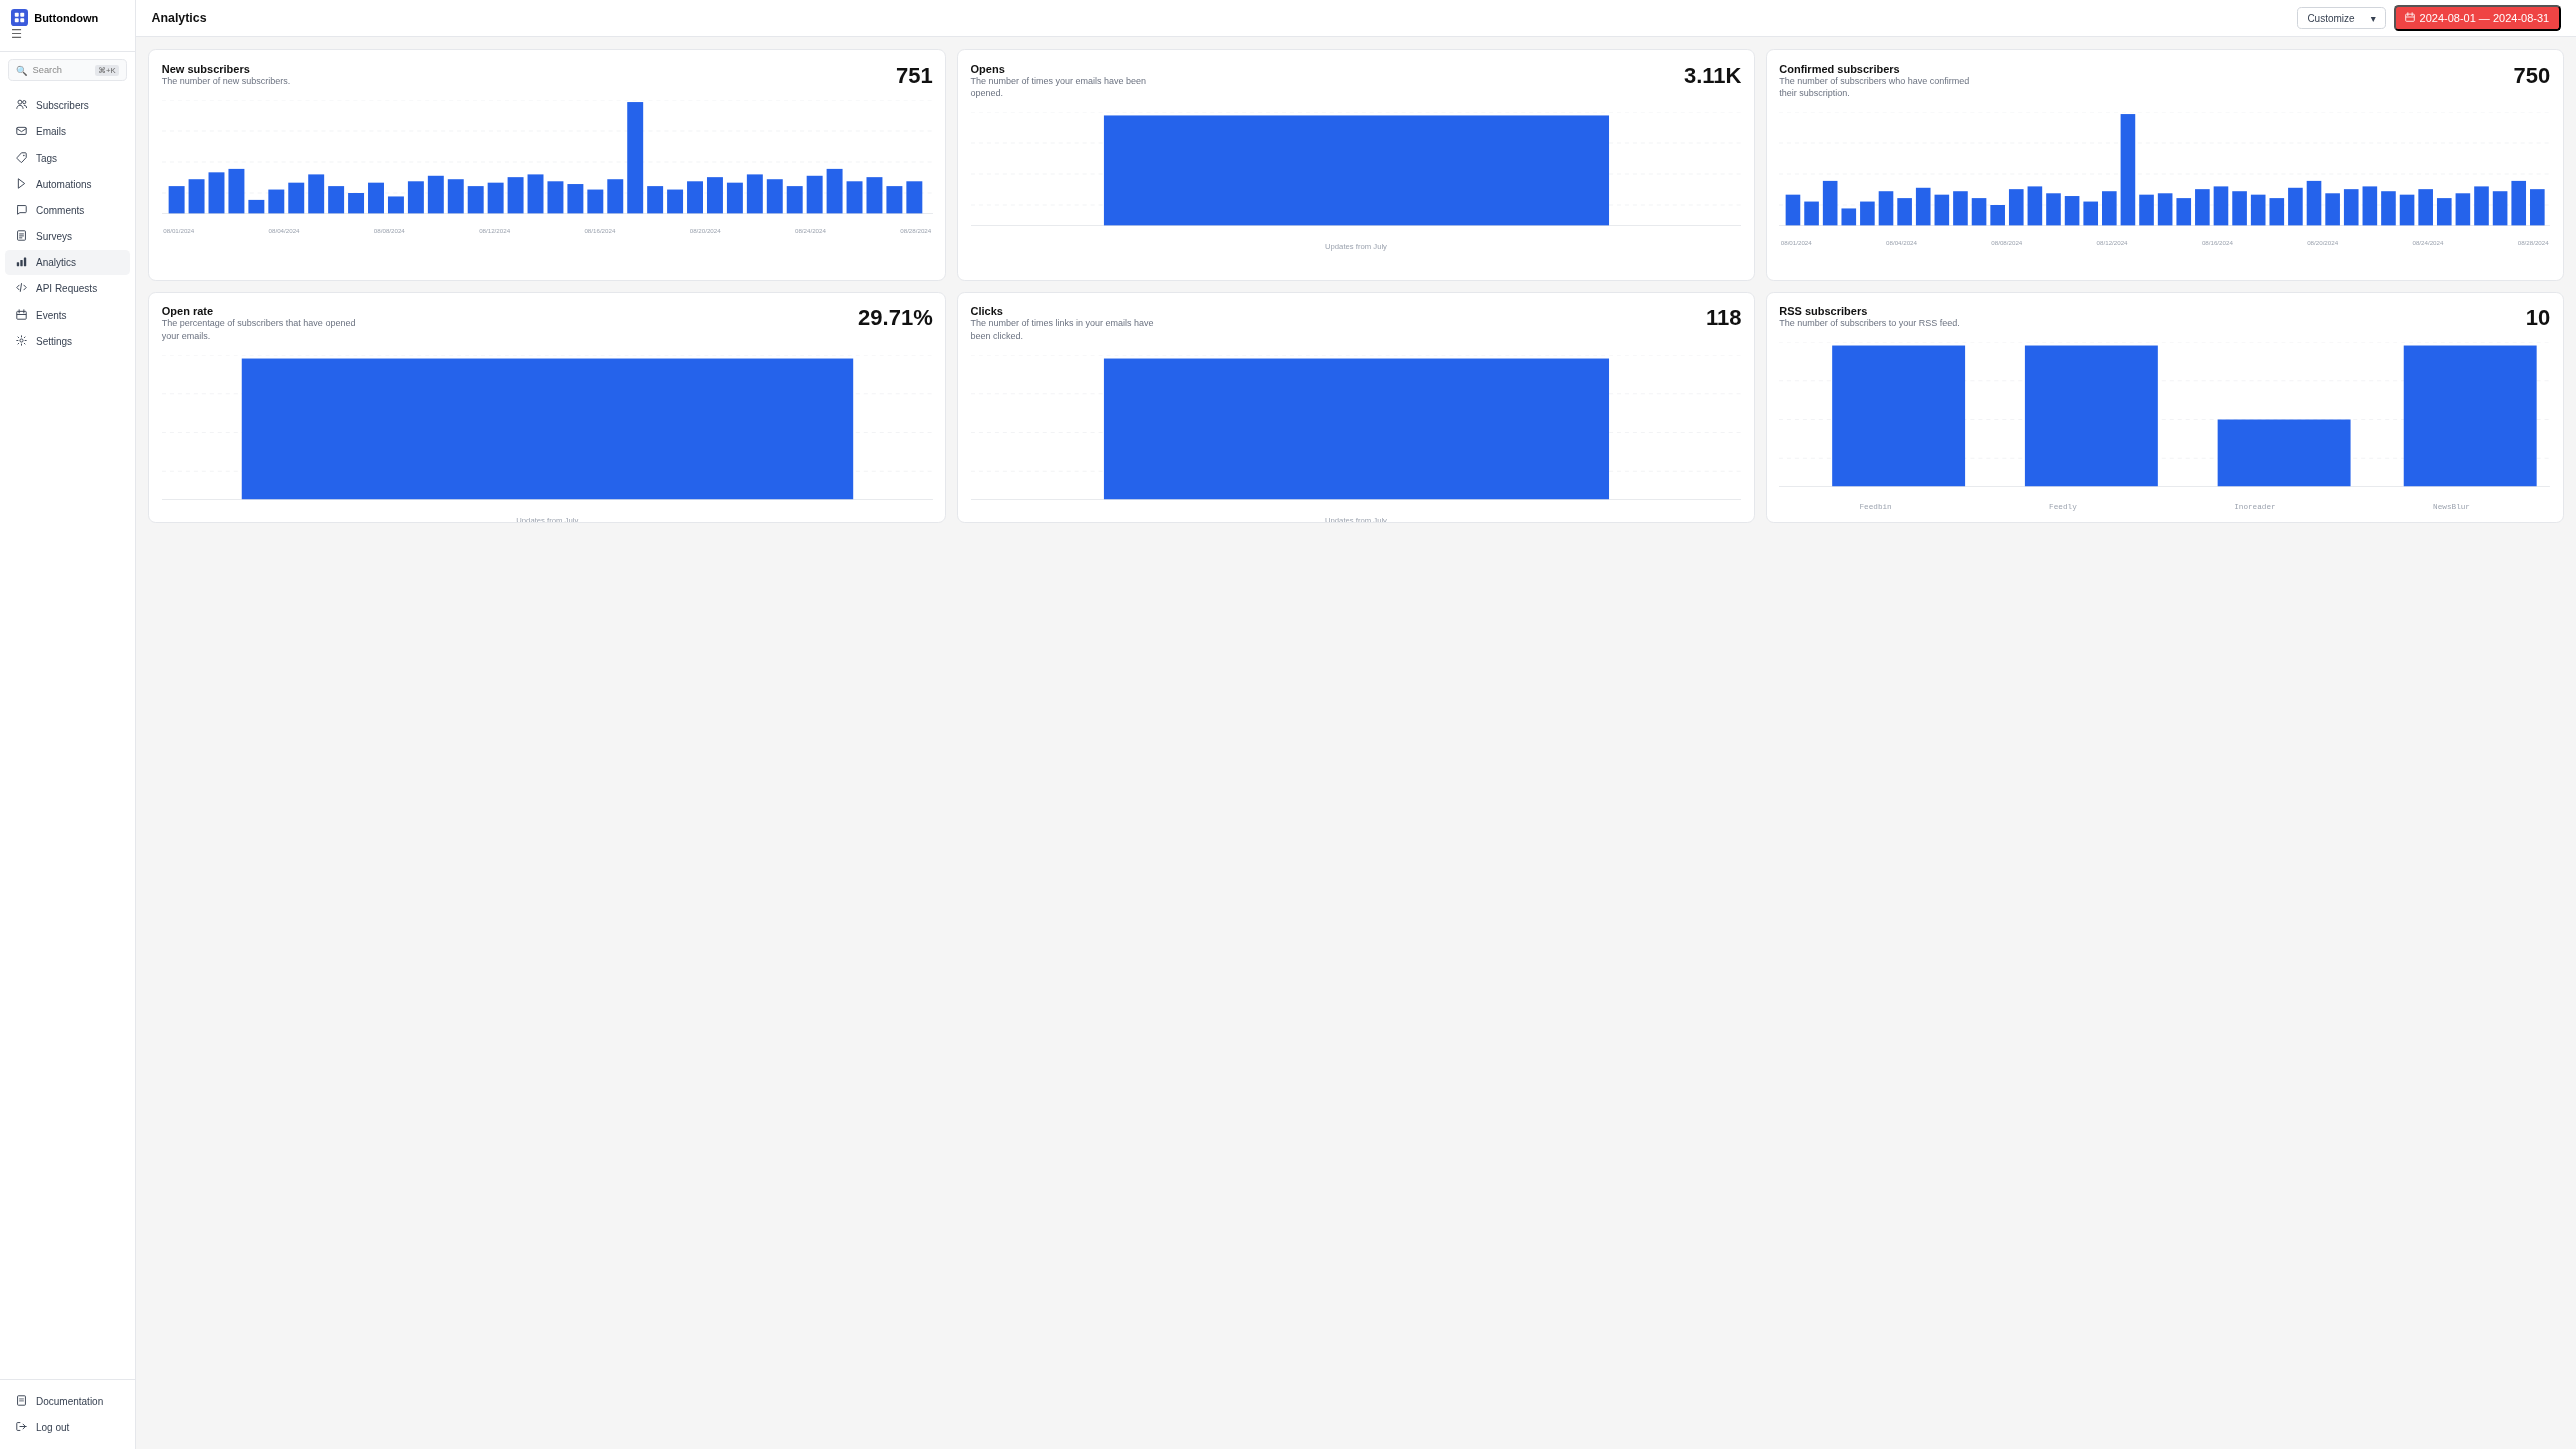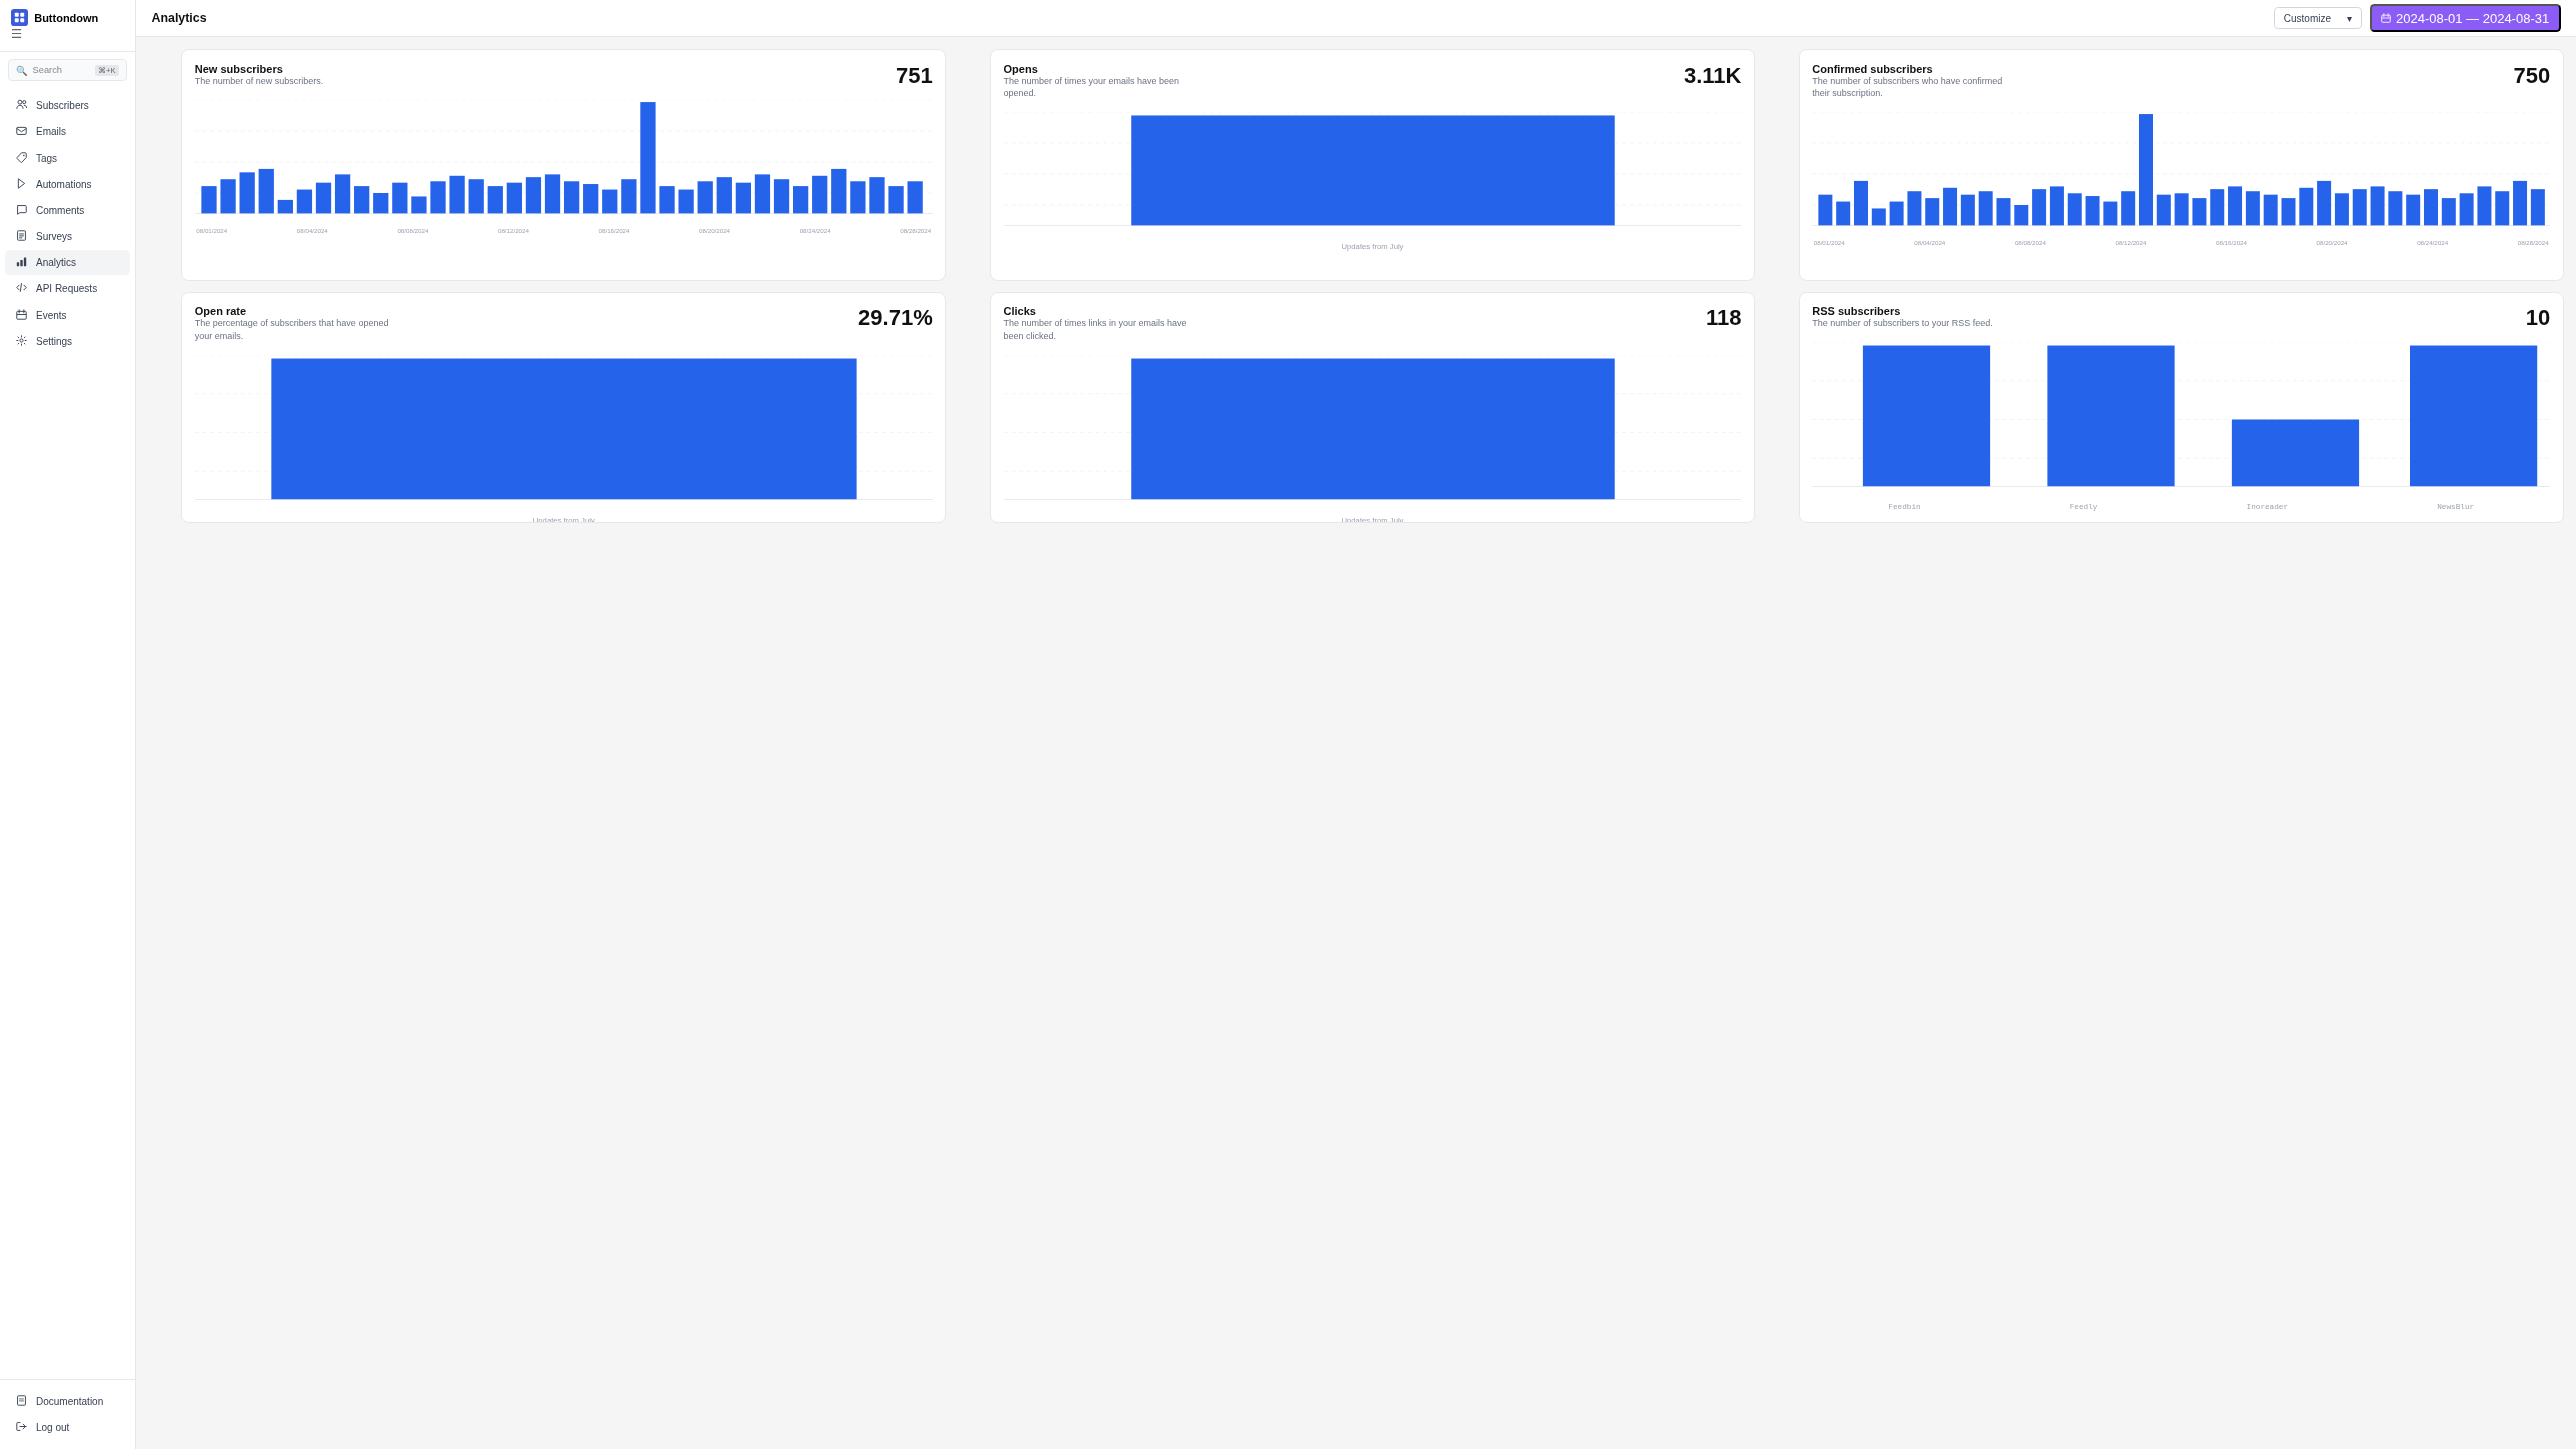--- a/index.html
+++ b/index.html
@@ -126,45 +126,44 @@
       font-size: 10px;
       background: #fff;
       cursor: pointer;
       color: #374151;
     }
     .date-range-btn {
       display: flex;
       align-items: center;
       gap: 4.6px;
       padding: 4.6px 9.3px;
-      background: #8b5cf6;
+      background: #ef4444;
       color: #fff;
       border-radius: 4.6px;
-      font-size: 13px;
+      font-size: 11px;
       cursor: pointer;
     }
 
     
     .dashboard {
       flex: 1;
       overflow-y: auto;
       padding: 12.4px;
     }
     .charts-grid {
       display: grid;
       grid-template-columns: repeat(3, 1fr);
       gap: 11px;
     }
     .chart-card {
       background: #fff;
       border-radius: 7.7px;
       border: 0.8px solid #e5e7eb;
       padding: 12.4px;
       overflow: hidden;
-      margin-left: 33px;
     }
     .chart-card-header {
       display: flex;
       justify-content: space-between;
       align-items: flex-start;
       margin-bottom: 3.1px;
     }
     .chart-card-title {
       font-size: 11px;
       font-weight: 600;

